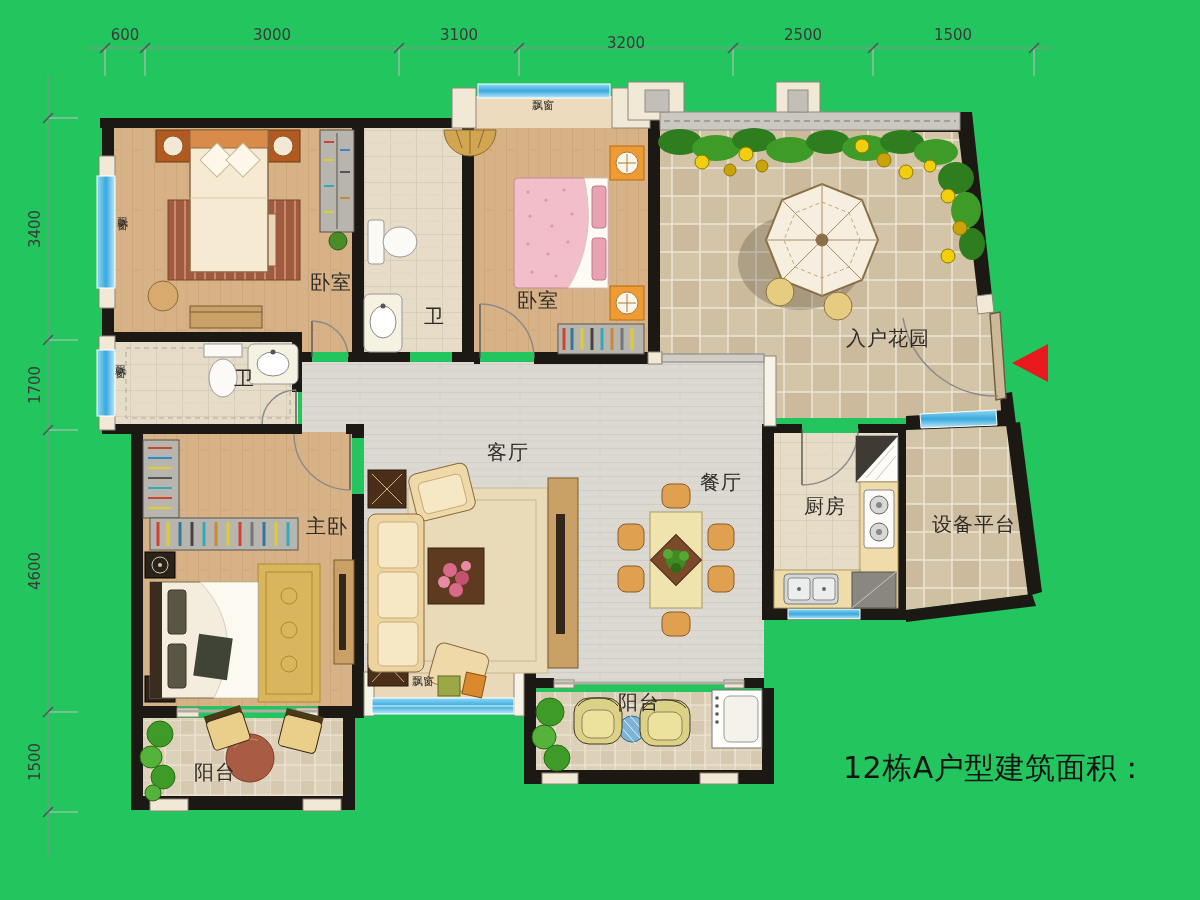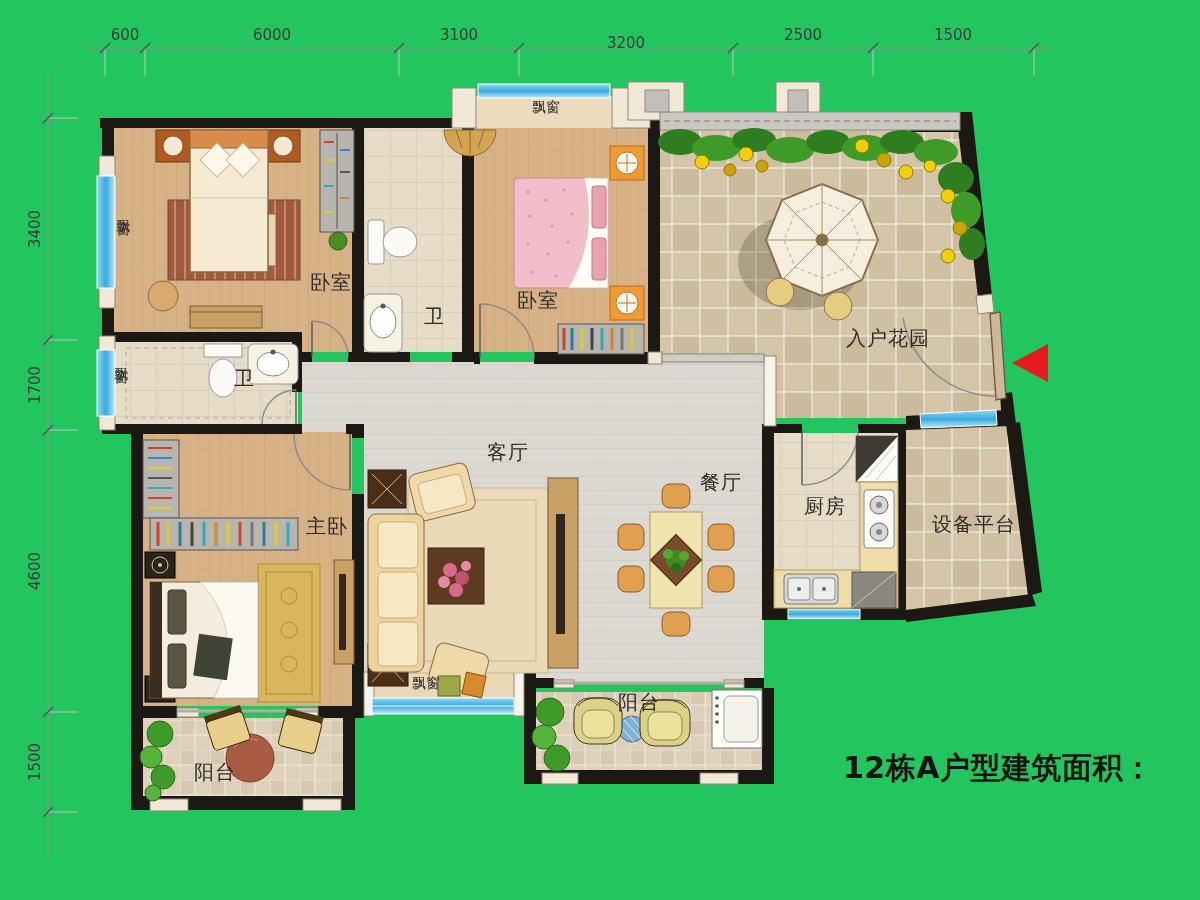--- a/index.html
+++ b/index.html
@@ -1,25 +1,25 @@
 <!DOCTYPE html>
 <html><head>
 <meta charset="utf-8">
 <style>
   html,body{margin:0;padding:0;background:#fff;}
   .stage{position:relative;width:1200px;height:900px;background:#22c55e;overflow:hidden;
          font-family:"DejaVu Sans",sans-serif;}
   .stage svg{position:absolute;left:0;top:0;}
   .lbl{position:absolute;color:#2e2b28;white-space:nowrap;line-height:1.05;}
   .room{font-size:20px;letter-spacing:1px;}
-  .small{font-size:14px;}
+  .small{font-size:11px;}
   .vertical{writing-mode:vertical-rl;text-orientation:upright;letter-spacing:2px;}
   .dim{font-size:15px;color:#3a3a3a;transform:translate(-50%,-50%);}
   .dim.vert{transform:translate(-50%,-50%) rotate(-90deg);}
-  .title-line{position:absolute;left:843px;font-weight:700;font-size:30px;color:#141414;
+  .title-line{position:absolute;left:843px;font-weight:400;font-size:30px;color:#141414;
               letter-spacing:0.5px;}
 </style>
 </head>
 <body>
 
 <div class="stage">
 
 <svg width="1200" height="900" viewBox="0 0 1200 900">
   <defs>
     <pattern id="woodV" width="22" height="60" patternUnits="userSpaceOnUse">
@@ -512,21 +512,21 @@
       <line x1="43" y1="123" x2="53" y2="113"></line>
           <line x1="43" y1="345" x2="53" y2="335"></line>
       <line x1="43" y1="435" x2="53" y2="425"></line>
           <line x1="43" y1="717" x2="53" y2="707"></line>
       <line x1="43" y1="817" x2="53" y2="807"></line>
     </g>
   </g>
 </svg>
 
   <div class="lbl dim" style="left:125px;top:36px">600</div>
-  <div class="lbl dim" style="left:272px;top:36px">6000</div>
+  <div class="lbl dim" style="left:272px;top:36px">3000</div>
   <div class="lbl dim" style="left:459px;top:36px">3100</div>
   <div class="lbl dim" style="left:626px;top:44px">3200</div>
   <div class="lbl dim" style="left:803px;top:36px">2500</div>
   <div class="lbl dim" style="left:953px;top:36px">1500</div>
 
   <div class="lbl dim vert" style="left:36px;top:229px">3400</div>
   <div class="lbl dim vert" style="left:36px;top:385px">1700</div>
   <div class="lbl dim vert" style="left:36px;top:571px">4600</div>
   <div class="lbl dim vert" style="left:36px;top:762px">1500</div>
 

